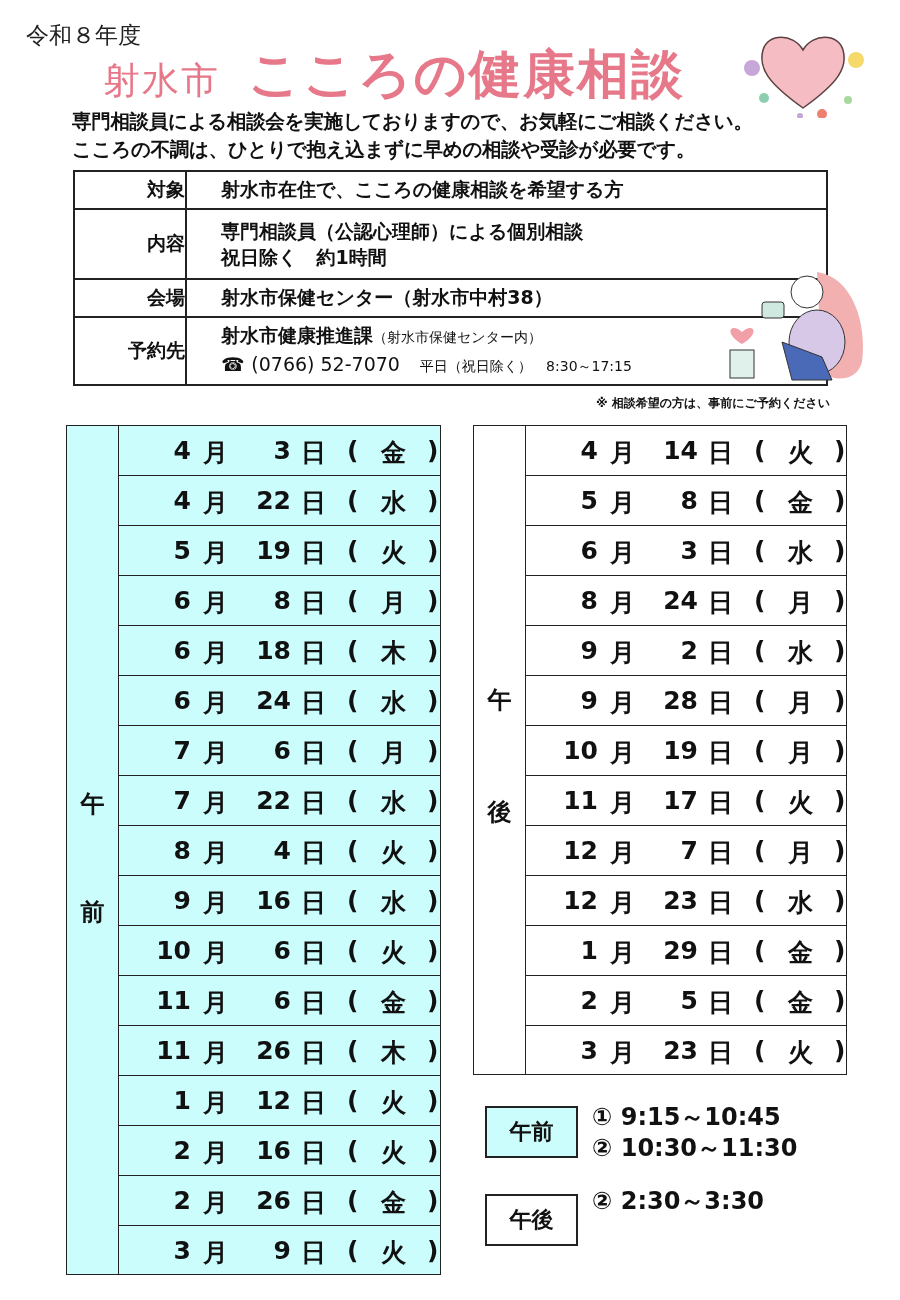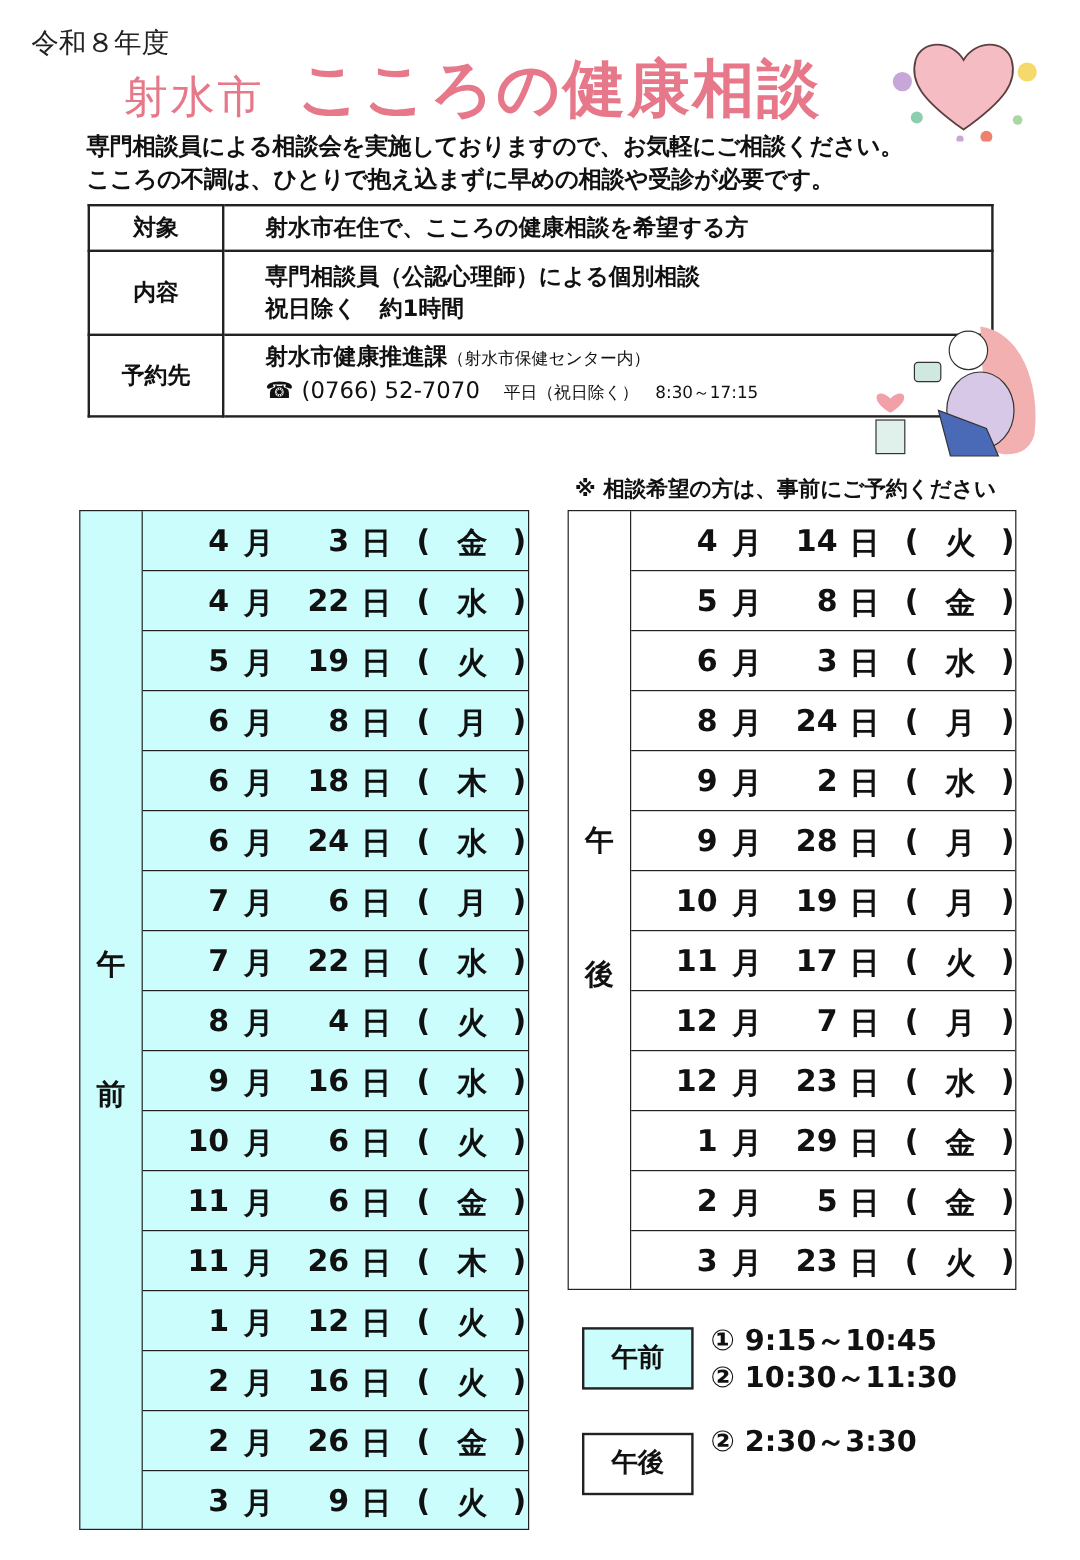--- a/index.html
+++ b/index.html
@@ -5,24 +5,24 @@
   html, body { margin:0; padding:0; background:#fff; }
   body { width:900px; height:1300px; position:relative; overflow:hidden;
     font-family: "DejaVu Sans", "Liberation Sans", sans-serif; color:#111; }
   .abs { position:absolute; }
   .fiscal { left:26px; top:20px; font-size:23px; color:#222; font-family:"DejaVu Sans", sans-serif; }
   .title-city { left:103px; top:56px; font-size:37px; color:#e6788a; letter-spacing:2px; }
   .title-main { left:248px; top:40px; font-size:52px; color:#e6788a; font-weight:bold; letter-spacing:2px; }
   .intro { left:72px; top:108px; font-size:19.5px; font-weight:bold; line-height:28px; letter-spacing:-0.3px; }
   table.info { position:absolute; left:73px; top:170px; width:755px; border-collapse:collapse; font-size:19px; font-weight:bold; }
   table.info td { border:2px solid #222; padding:0; }
-  table.info td.lab { width:110px; text-align:center;margin-left:36px; }
+  table.info td.lab { width:110px; text-align:right;margin-left:36px; }
   table.info td.val { padding-left:34px; }
   .small { font-size:14px; font-weight:normal; }
-  .note { right:70px; top:395px; font-size:18px; font-weight:bold; }
+  .note { right:70px; top:395px; font-size:12px; font-weight:bold; }
   .sched { position:absolute; background:#ccfdfd; border:1.5px solid #222; }
   .sched.pm { background:#fff; }
   .period { position:absolute; left:0; top:0; bottom:0; width:51px; border-right:1.5px solid #222; }
   .period span { position:absolute; left:0; width:51px; text-align:center; font-size:24px; font-weight:bold; }
   .rows { position:absolute; left:52px; top:0; right:0; }
   .row { height:50px; border-bottom:1.5px solid #222; position:relative; font-weight:bold; font-size:25px; box-sizing:border-box; }
   .row:last-child { border-bottom:none; }
   .row span { position:absolute; top:10px; }
   .legend-box { position:absolute; width:93px; height:52px; border:2px solid #222; box-sizing:border-box; text-align:center; line-height:48px; font-size:22px; font-weight:bold; }
   .legend-times { position:absolute; font-size:24px; font-weight:bold; line-height:31px; }
@@ -55,20 +55,24 @@
     <td class="lab">対象</td>
     <td class="val">射水市在住で、こころの健康相談を希望する方</td>
   </tr>
   <tr style="height:70px">
     <td class="lab">内容</td>
     <td class="val" style="line-height:26px">
       <div>専門相談員（公認心理師）による個別相談</div>
       <div>祝日除く　約1時間</div>
     </td>
   </tr>
+  <tr style="height:38px">
+    <td class="lab">会場</td>
+    <td class="val">射水市保健センター（射水市中村38）</td>
+  </tr>
   <tr style="height:68px">
     <td class="lab">予約先</td>
     <td class="val" style="line-height:27px">
       <div><span>射水市健康推進課</span><span class="small">（射水市保健センター内）</span></div>
       <div><span>☎</span> <span style="font-weight:normal">(0766) 52-7070</span>&nbsp;&nbsp;&nbsp;<span class="small">平日（祝日除く）　8:30～17:15</span></div>
     </td>
   </tr>
 </tbody>
   </table>
 

